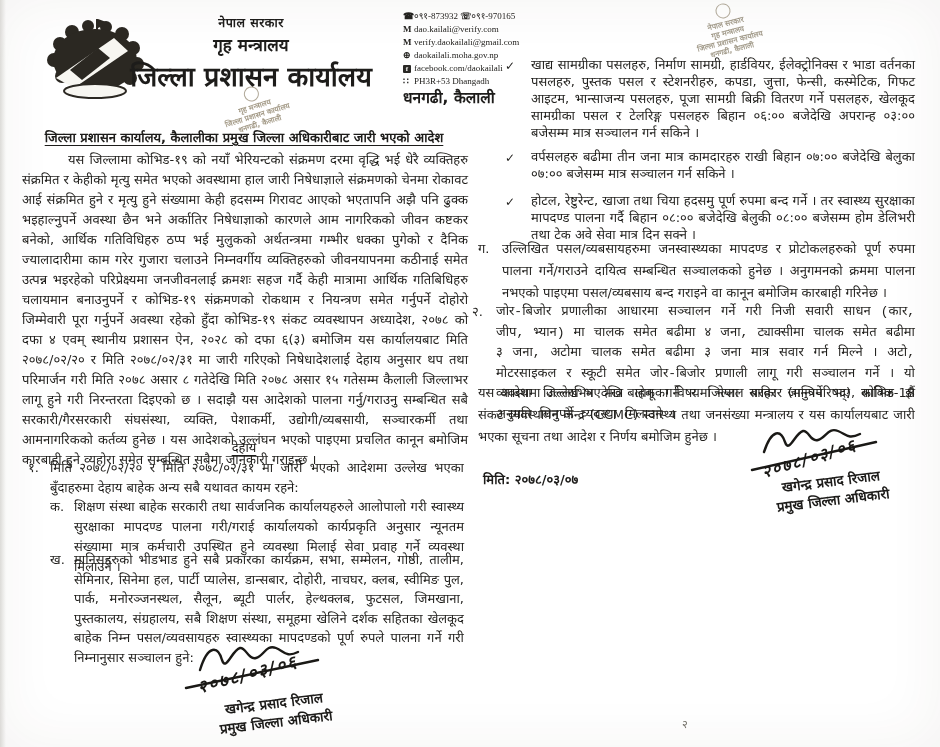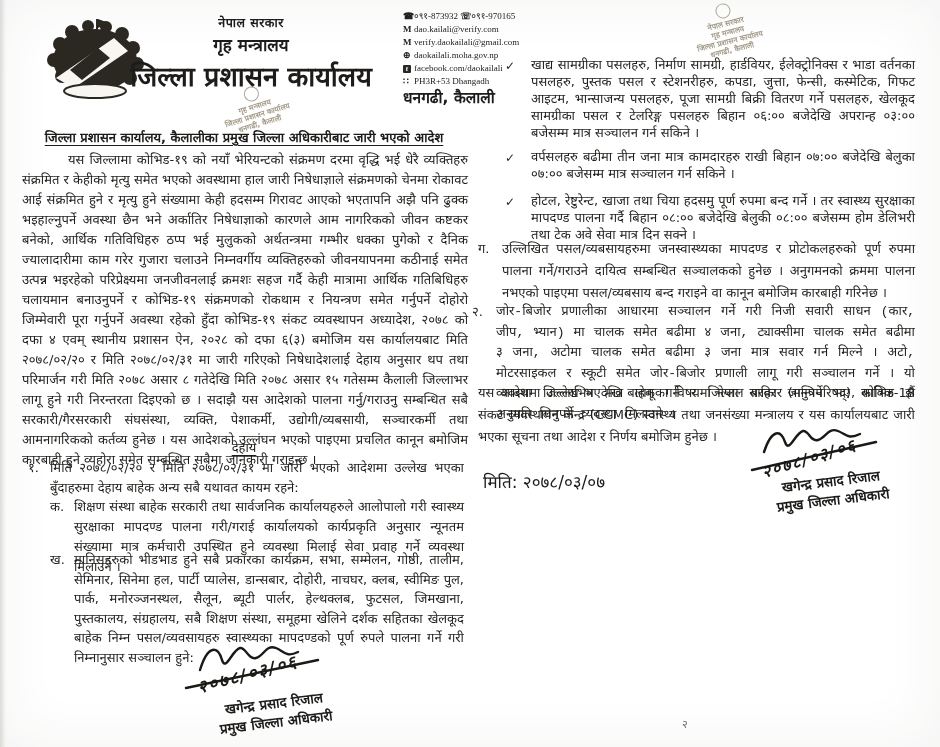--- a/index.html
+++ b/index.html
@@ -63,21 +63,21 @@
   .b1 { left:505px; top:56px; width:410px; }
   .b2 { left:505px; top:148px; width:410px; }
   .b3 { left:505px; top:192px; width:410px; }
   .ga   { left:478px; top:238px; width:437px; }
   .ga .num { flex:0 0 24px; line-height:21px; }
   .ga .txt { line-height:22px; }
   .item2 { left:472px; top:302px; width:443px; }
   .item2 .num { flex:0 0 24px; line-height:20.5px; }
   .item2 .txt { line-height:20.5px;font-family:Liberation Mono, monospace; }
   .closing { left:478px; top:382px; width:437px; line-height:22px; }
-  .dateline { left:483px; top:470px; font-size:17px; font-weight:normal; }
+  .dateline { left:483px; top:470px; font-size:13px; font-weight:bold; }
 
   
   .scribble { stroke:#1a1916; stroke-width:2.4; fill:none; stroke-linecap:round; }
   .sig-date { font-size:17px; font-weight:bold; font-style:italic; color:#1a1916;
               letter-spacing:2px; white-space:nowrap; }
   .sig1-svg { left:182px; top:636px; }
   .sig1-date { left:196px; top:662px; transform:rotate(-15deg); }
   .name-block { text-align:center; font-size:13.5px; font-weight:bold; line-height:19px; }
   .name1 { left:190px; top:694px; width:170px; transform:rotate(-7deg); }
   .sig2-svg { left:748px; top:420px; }

